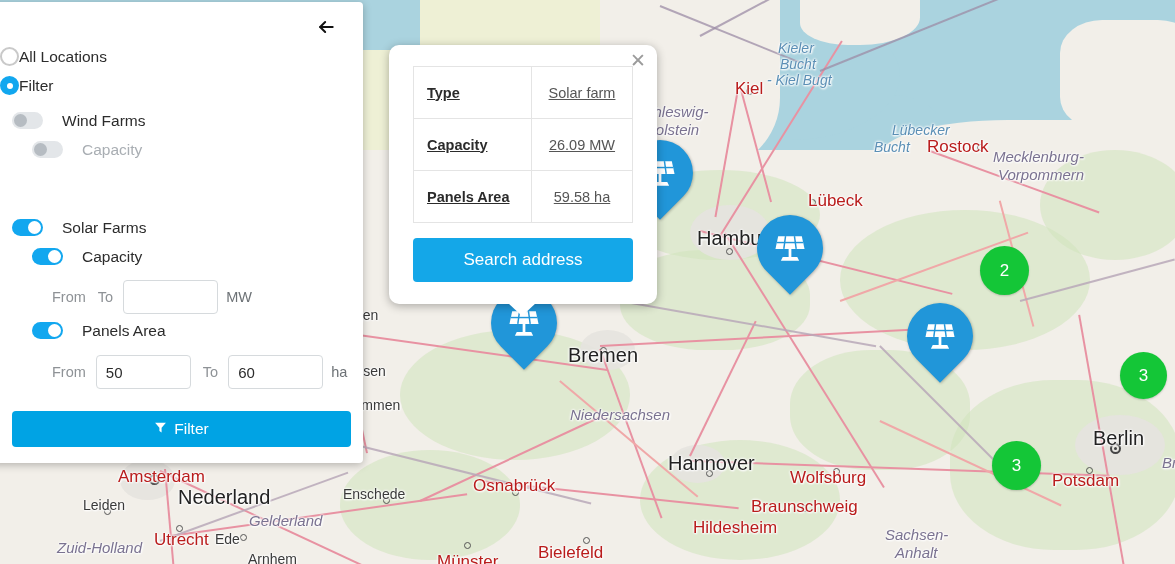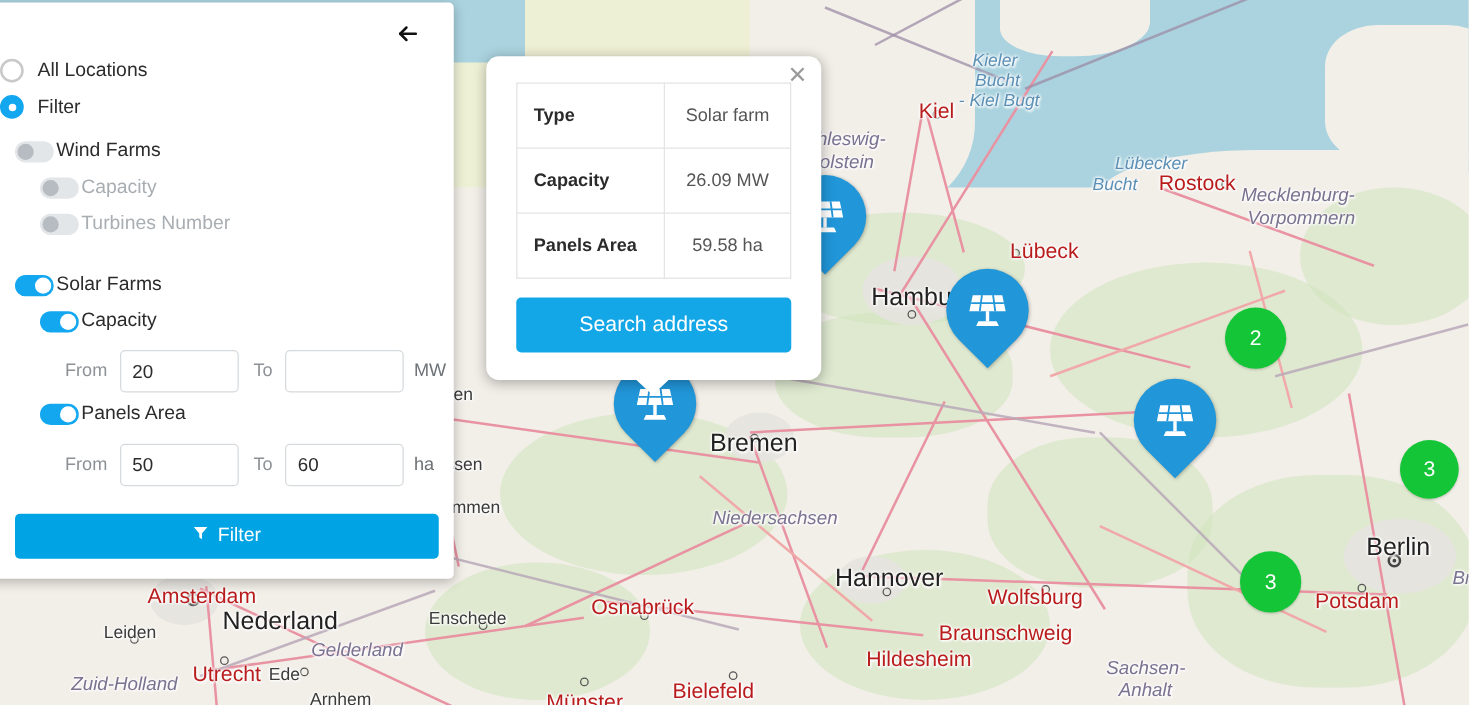--- a/index.html
+++ b/index.html
@@ -58,30 +58,30 @@
     padding: 0 12px 0 12px;
   }
   #panel-inner { position: relative; width: 100%; height: 100%; }
   .back-arrow {
     position: absolute; right: 12px; top: 12px;
     width: 26px; height: 26px; display: flex; align-items: center; justify-content: center;
     cursor: pointer; color: #222;
   }
   .back-arrow svg { width: 20px; height: 20px; }
 
-  .radio-row { position: absolute; display: flex; align-items: center; gap: 11px; }
+  .radio-row { position: absolute; display: flex; align-items: center; }
   .radio {
     width: 19px; height: 19px; border-radius: 50%;
     border: 2px solid #c9c9c9; background: #fff; flex: none;
   }
   .radio.on { border-color: #12a7ef; background: #12a7ef; position: relative; }
   .radio.on::after { content:""; position:absolute; left:4.5px; top:4.5px; width:6px;height:6px;border-radius:50%;background:#fff; }
   .radio-label { font-size: 15.5px; color: #2c2c2c; }
 
-  .tgl-row { position: absolute; display: flex; align-items: center; gap: 2px; }
+  .tgl-row { position: absolute; display: flex; gap: 19px; }
   .tgl {
     width: 31px; height: 17px; border-radius: 9px; position: relative; flex: none;
     background: #e3e6e9;
   }
   .tgl .knob { position: absolute; top: 2px; left: 2px; width: 13px; height: 13px; border-radius: 50%; background: #b6bcc2; transition: none; }
   .tgl.on { background: #12a7ef; }
   .tgl.on .knob { left: 16px; background: #fff; }
   .tgl-label { font-size: 15.5px; color: #2c2c2c; }
   .tgl-label.dim { color: #a9aeb3; }
 
@@ -111,21 +111,21 @@
   }
   #popup .close {
     position: absolute; right: 10px; top: 8px; width: 18px; height: 18px;
     color: #9b9b9b; font-size: 19px; line-height: 16px; text-align: center; cursor: pointer;
     font-family: "Liberation Sans", sans-serif;
   }
   #popup table {
     position: absolute; left: 24px; top: 21px; width: 220px;
     border-collapse: collapse; border: 1px solid #e4e4e4;
   }
-  #popup td { border: 1px solid #e4e4e4; height: 52px; padding: 10px 13px; font-size: 14.5px; }
+  #popup td { border: 1px solid #e4e4e4; height: 52px; padding: 10px 13px; font-size: 14.5px; text-decoration: underline; }
   #popup td.k { font-weight: bold; color: #2b2b2b; width: 118px; }
   #popup td.v { color: #555; text-align: center; }
   .search-btn {
     position: absolute; left: 24px; bottom: 22px; width: 220px; height: 44px;
     background: #14a7e8; border: none; border-radius: 4px;
     color: #fff; font-size: 17px; cursor: pointer;
     font-family: "Liberation Sans", sans-serif;
   }
   #popup .tail {
     position: absolute; left: 118px; bottom: -12px; width: 30px; height: 14px;
@@ -350,43 +350,36 @@
             <span class="knob"></span>
           </span>
         <span class="tgl-label">Wind Farms</span>
       </div>
       <div class="tgl-row" style="left:32px; top:139px;">
         <span class="tgl">
             <span class="knob"></span>
           </span>
         <span class="tgl-label dim">Capacity</span>
       </div>
-      <div class="tgl-row" style="left:32px; top:168px;">
-        <span class="tgl">
-            <span class="knob"></span>
-          </span>
-        <span class="tgl-label dim">Turbines Number</span>
-      </div>
 
       <div class="tgl-row" style="left:12px; top:217px;">
         <span class="tgl on">
             <span class="knob"></span>
           </span>
         <span class="tgl-label">Solar Farms</span>
       </div>
       <div class="tgl-row" style="left:32px; top:246px;">
         <span class="tgl on">
             <span class="knob"></span>
           </span>
         <span class="tgl-label">Capacity</span>
       </div>
 
       <div class="range-row" style="left:52px; top:278px;">
         <span class="range-lbl">From</span>
-        <input class="range-in" style="width: 95px; margin-left: 10px;" value="20">
         <span class="range-lbl" style="margin-left:12px;">To</span>
         <input class="range-in" style="width: 95px; margin-left: 10px;" value="">
         <span class="range-unit" style="margin-left:8px;">MW</span>
       </div>
 
       <div class="tgl-row" style="left:32px; top:320px;">
         <span class="tgl on">
             <span class="knob"></span>
           </span>
         <span class="tgl-label">Panels Area</span>

